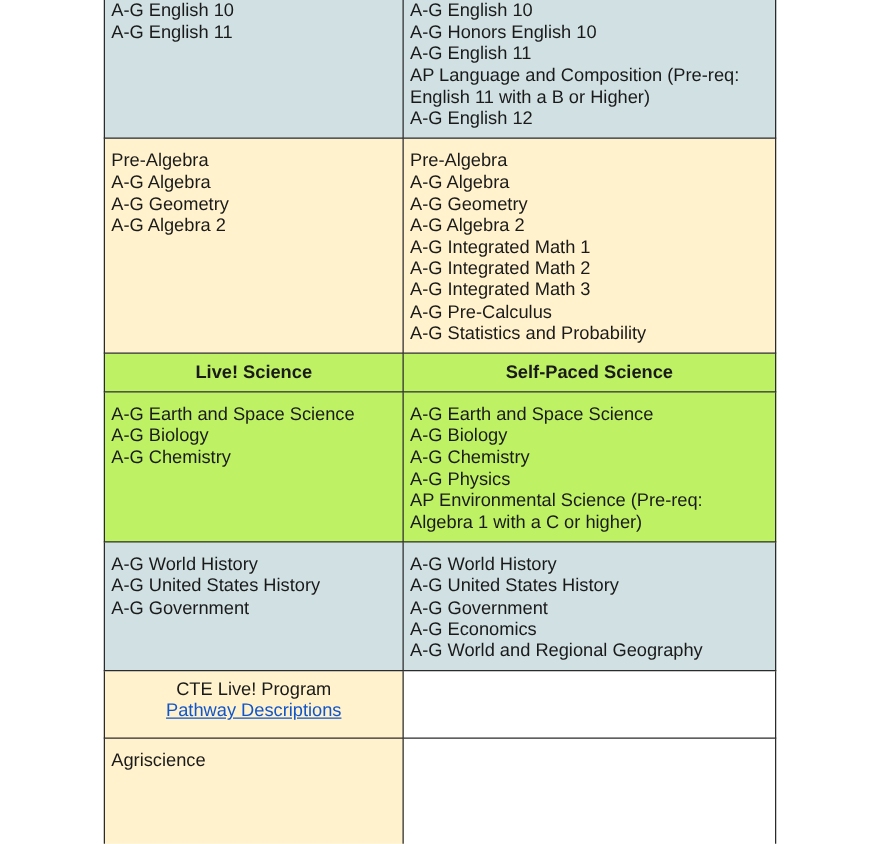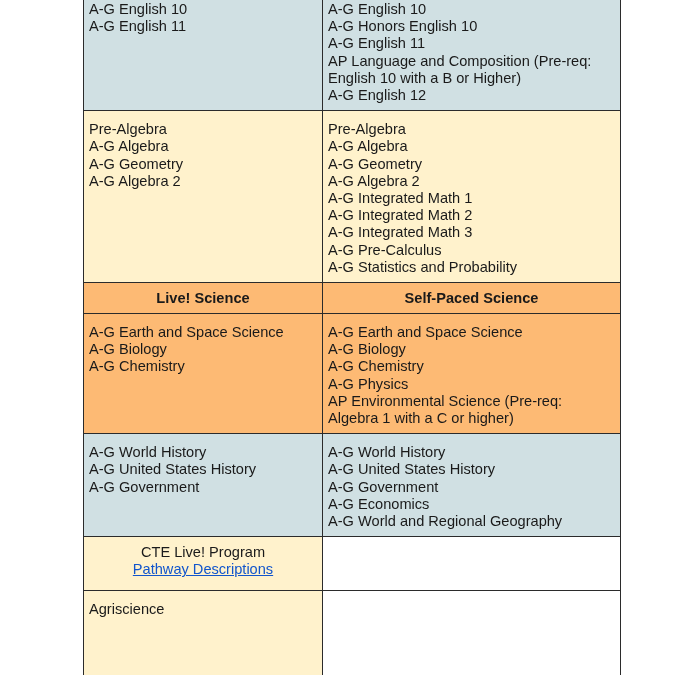--- a/index.html
+++ b/index.html
@@ -8,21 +8,21 @@
     .tbl { position: absolute; left: 83px; top: -12px; width: 538px;
       border-collapse: collapse; table-layout: fixed; }
     .tbl td { border: 1.5px solid #2b2b2b; vertical-align: top;
       font-size: 14.6px; line-height: 17.2px; padding: 4px 5px 6px 5px; }
     .tbl td.c1 { width: 228px; }
     .tbl td.hd { text-align: center; font-weight: bold; padding: 7px 5px 6px 5px;
       line-height: 17px; }
     .tbl td.center { text-align: center; font-weight: normal; }
     .blue { background: #d0e0e3; }
     .yellow { background: #fff2cc; }
-    .peach { background: #fdba74; margin-top: 16px; }
+    .peach { background: #bef264; margin-top: 16px; }
     .white { background: #ffffff; }
     .item { display: block; white-space: nowrap; }
     .item.wrap { white-space: normal; }
     a.link { color: #1155cc; }
     .bodycell { padding-top: 10px !important; }
   </style>
 </head>
 <body>
 
 <table class="tbl">
@@ -33,21 +33,21 @@
       <div>
             <span class="item">A-G English 10</span>
             <span class="item">A-G English 11</span>
           </div>
     </td>
     <td class="blue" style="padding-top:12px;">
       <div>
             <span class="item">A-G English 10</span>
             <span class="item">A-G Honors English 10</span>
             <span class="item">A-G English 11</span>
-            <span class="item wrap">AP Language and Composition (Pre-req: English 10 with a B or Higher)</span>
+            <span class="item wrap">AP Language and Composition (Pre-req: English 11 with a B or Higher)</span>
             <span class="item">A-G English 12</span>
           </div>
     </td>
   </tr>
 
   <tr>
     <td class="c1 yellow bodycell">
       <div>
             <span class="item">Pre-Algebra</span>
             <span class="item">A-G Algebra</span>

